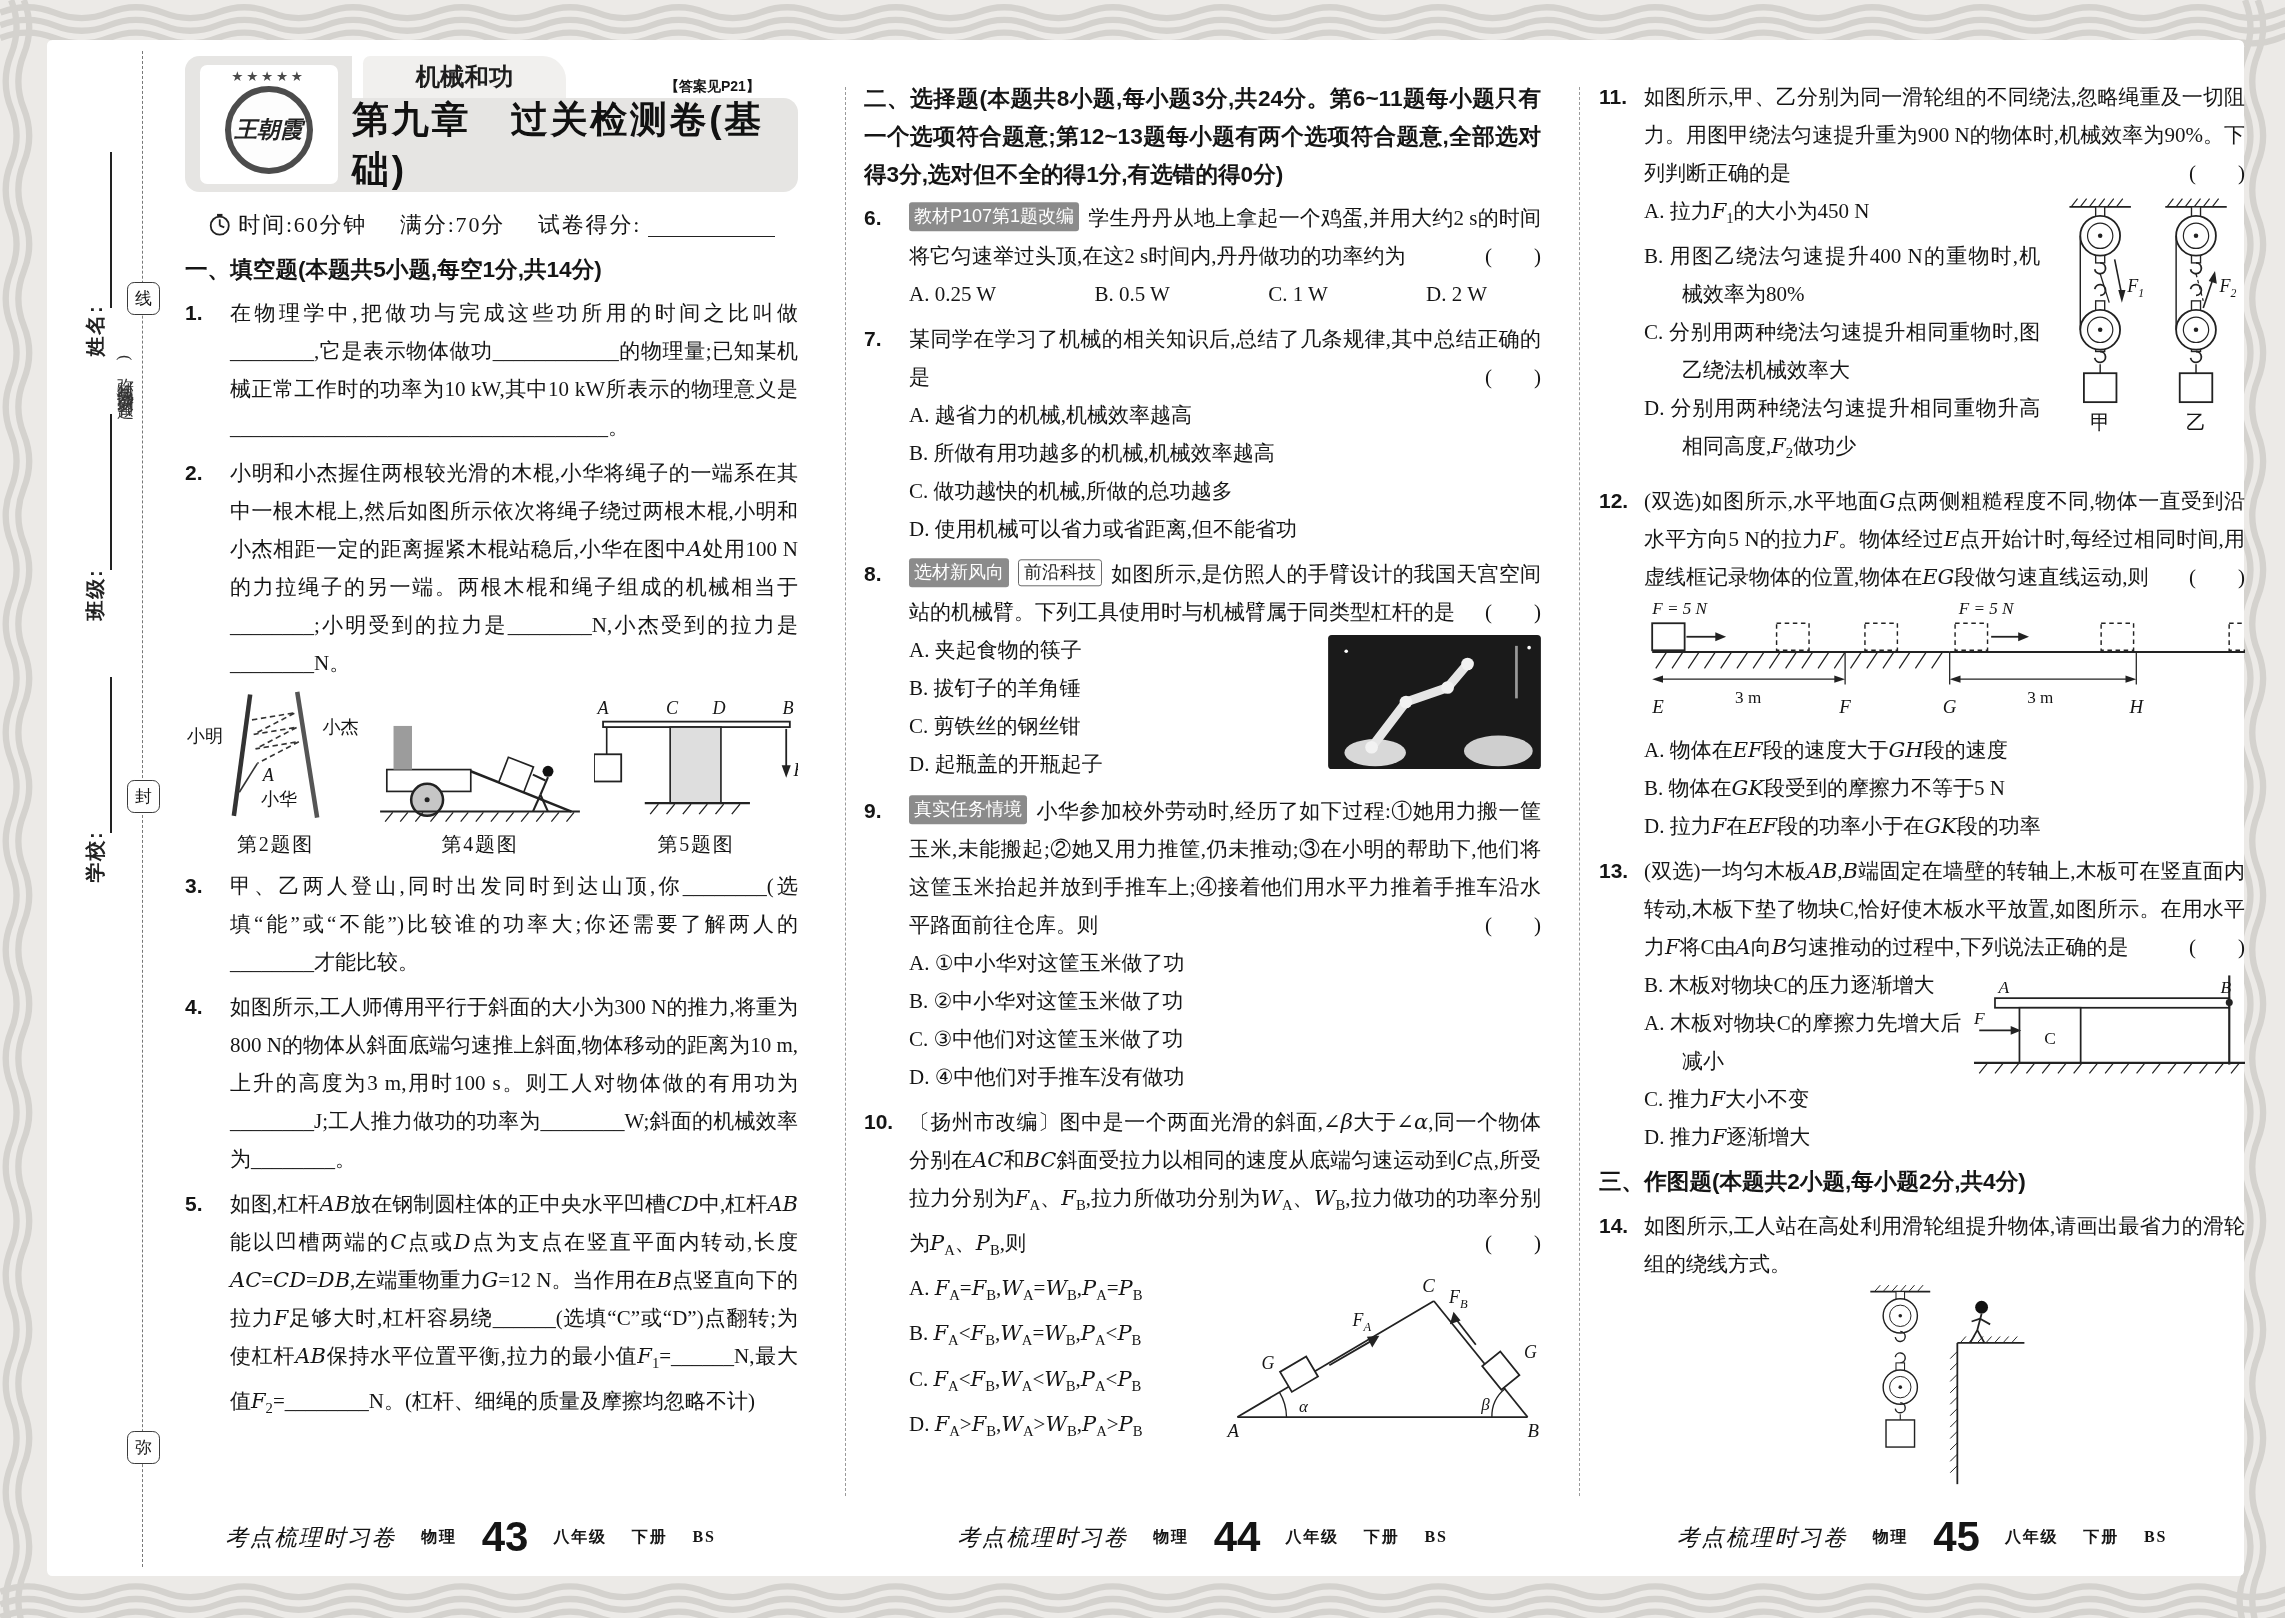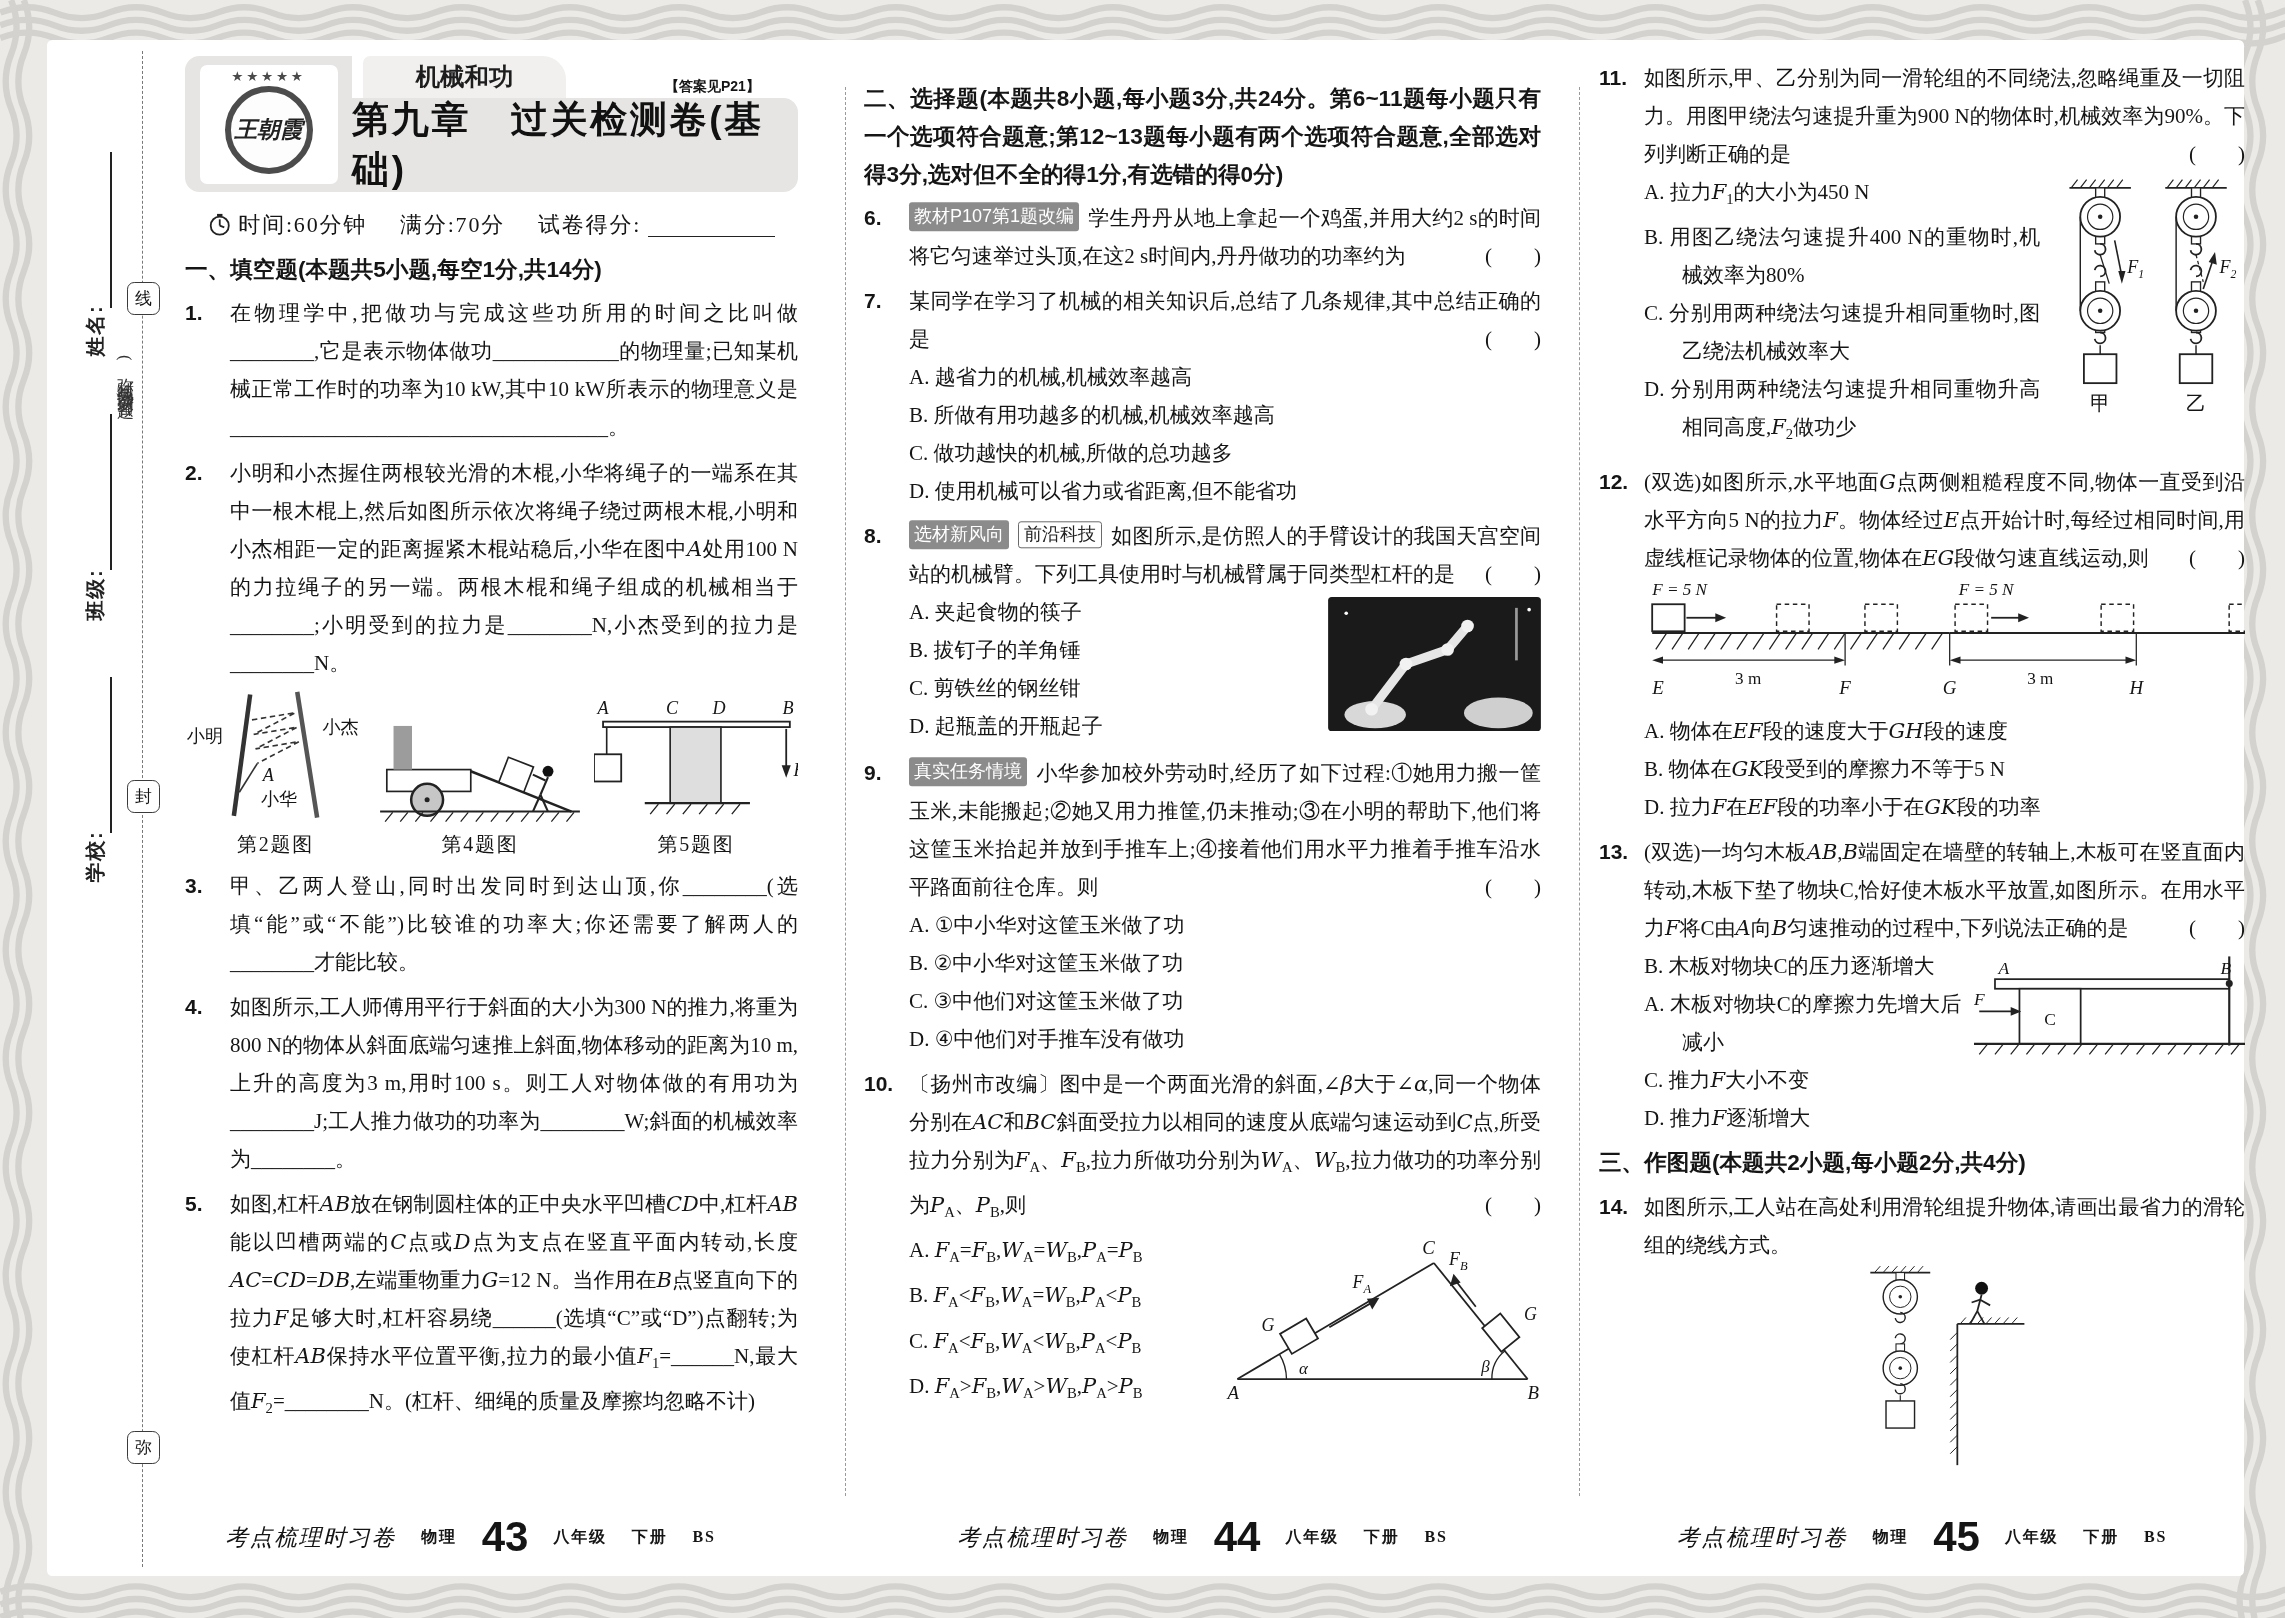--- a/index.html
+++ b/index.html
@@ -14,21 +14,21 @@
   .rail-line{position:absolute;left:110px;width:1.8px;background:#222;}
   .seal-dash{position:absolute;left:142px;top:51px;height:1516px;border-left:1.8px dashed #777;}
   .seal-note{position:absolute;left:114px;top:355px;writing-mode:vertical-rl;font-size:17px;letter-spacing:3.6px;color:#333;}
   .seal-box{position:absolute;left:127px;width:31px;height:31px;background:#fff;border:1.8px solid #3a3a3a;border-radius:7.2px;
             display:flex;align-items:center;justify-content:center;font-family:"Liberation Sans",sans-serif;
             font-size:17px;z-index:2;}
   
   .col{position:absolute;overflow:hidden;z-index:1;}
   #col1{left:185px;top:56px;width:613px;height:1447px;}
   #col2{left:864px;top:76px;width:677px;height:1431px;}
-  #col3{left:1599px;top:59px;width:646px;height:1440px;}
+  #col3{left:1599px;top:78px;width:646px;height:1440px;}
   .vdash{position:absolute;top:87px;height:1409px;border-left:1.8px dashed #9a9a9a;z-index:1;}
   
   .header{position:relative;height:136px;margin-bottom:18px;}
   .h-left{position:absolute;left:0;top:0;width:167px;height:136px;background:#e6e5e3;border-radius:14.5px 0 0 14.5px;
           display:flex;align-items:center;justify-content:center;}
   .logo-card{width:138px;height:119px;background:#fff;border-radius:7.2px;text-align:center;overflow:hidden;}
   .logo-stars{font-size:13.6px;letter-spacing:2.7px;color:#4a4a4a;margin-top:3.6px;}
   .logo-ring{width:76px;height:76px;margin:0.9px auto 0;border:6.3px solid #4c4c4c;border-radius:50%;
              display:flex;align-items:center;justify-content:center;background:#fdfdfd;}
   .logo-brand{font-style:italic;font-weight:700;font-size:22.6px;font-family:"DejaVu Serif",serif;color:#222;}
@@ -227,20 +227,26 @@
   </div>
 
   <div class="col" id="col2">
     <div class="sec">二、选择题(本题共8小题,每小题3分,共24分。第6~11题每小题只有一个选项符合题意;第12~13题每小题有两个选项符合题意,全部选对得3分,选对但不全的得1分,有选错的得0分)</div>
 
     <div class="q">
       <span class="qno">6.</span>
       <p class="stem">
         <span class="badge">教材P107第1题改编</span><span>学生丹丹从地上拿起一个鸡蛋,并用大约2 s的时间将它匀速举过头顶,在这2 s时间内,丹丹做功的功率约为</span><span class="bracket">(　　)</span>
       </p>
+      <div class="opts-row">
+        <span>A. 0.25 W</span>
+        <span>B. 0.5 W</span>
+        <span>C. 1 W</span>
+        <span>D. 2 W</span>
+      </div>
     </div>
 
     <div class="q">
       <span class="qno">7.</span>
       <p class="stem"><span>某同学在学习了机械的相关知识后,总结了几条规律,其中总结正确的是</span><span class="bracket">(　　)</span></p>
       <span class="opt">A. 越省力的机械,机械效率越高</span>
       <span class="opt">B. 所做有用功越多的机械,机械效率越高</span>
       <span class="opt">C. 做功越快的机械,所做的总功越多</span>
       <span class="opt">D. 使用机械可以省力或省距离,但不能省功</span>
     </div>

